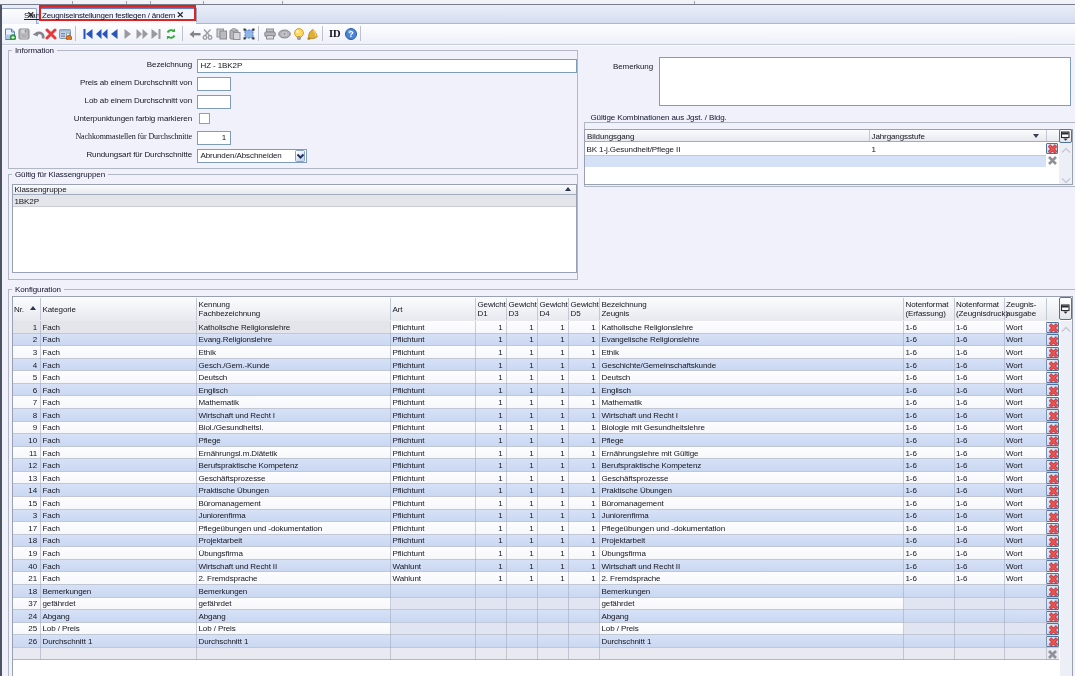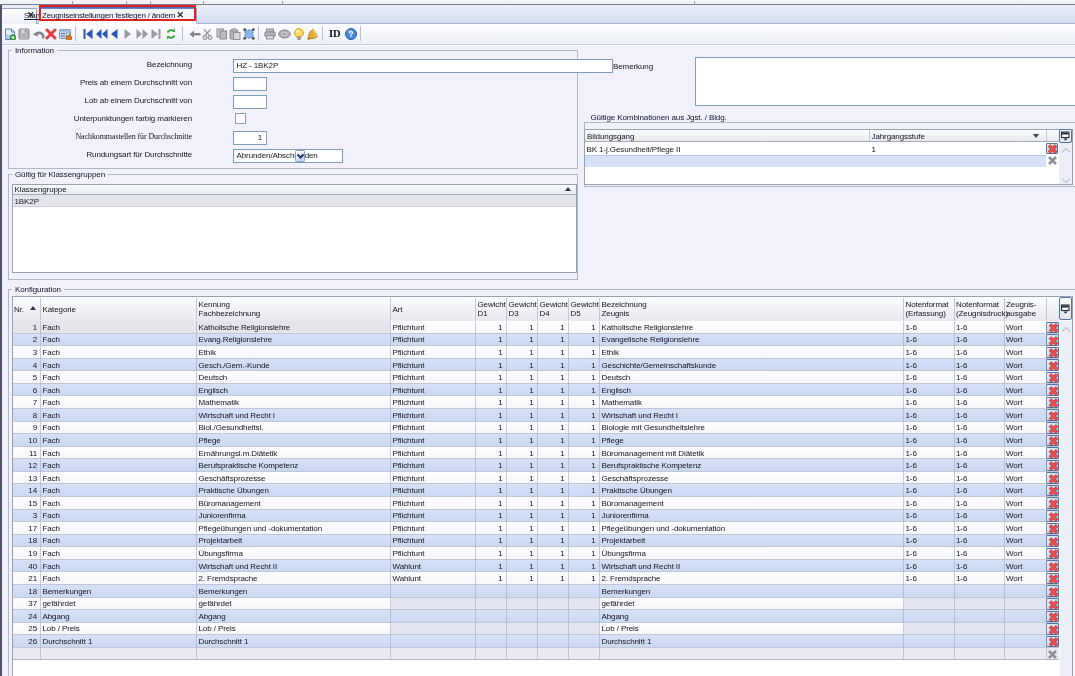--- a/index.html
+++ b/index.html
@@ -1,21 +1,21 @@
 <!DOCTYPE html>
 <html><head><meta charset="utf-8">
 <style>
 html,body{margin:0;padding:0;}
 body{width:1075px;height:676px;overflow:hidden;position:relative;
  font-family:"Liberation Sans",sans-serif;font-size:8px;letter-spacing:-0.1px;color:#15151f;
  background:#f0f1fb;}
 .a{position:absolute;}
 .lbl{position:absolute;white-space:nowrap;}
 .rl{position:absolute;text-align:right;white-space:nowrap;}
-.inp{position:absolute;border:1px solid #7f9db9;background:#fff;box-sizing:border-box;margin-left:36px;}
+.inp{position:absolute;border:1px solid #7f9db9;background:#fff;box-sizing:border-box;}
 .fs{position:absolute;border:1px solid #b2b7c4;box-sizing:border-box;}
 .fsl{position:absolute;background:#f0f1fb;padding:0 3px;white-space:nowrap;color:#13132b;}
 .hdr{background:linear-gradient(#fbfcfd,#e7e9ef);}
 .xbtn{position:absolute;box-sizing:border-box;border:1px solid #51749f;border-radius:1px;
  background:linear-gradient(135deg,#e8f1fc,#aac7ea);}
 .xbtn svg{position:absolute;left:0.5px;top:0.5px;}
 .grayx{position:absolute;color:#8b8b92;font-weight:bold;font-size:10px;line-height:10px;}
 .tri-up{width:0;height:0;border-left:3.5px solid transparent;border-right:3.5px solid transparent;border-bottom:4px solid #2a3450;position:absolute;}
 .tri-dn{width:0;height:0;border-left:3.5px solid transparent;border-right:3.5px solid transparent;border-top:4px solid #2a3450;position:absolute;}
 </style></head><body>
@@ -455,21 +455,21 @@
   </div>
 <div class="a" style="left:12.5px;top:446.70px;width:1046px;height:12.57px;background:linear-gradient(#fdfdfe,#f6f7fa);box-shadow:inset 0 -1px #c2c7d6;"></div>
 <div class="rl" style="left:11.5px;top:448.50px;width:25.5px;">11</div>
 <div class="lbl" style="left:42.5px;top:448.50px;">Fach</div>
 <div class="lbl" style="left:198.5px;top:448.50px;">Ernährungsl.m.Diätetik</div>
 <div class="lbl" style="left:392.5px;top:448.50px;">Pflichtunt</div>
 <div class="rl" style="left:475px;top:448.50px;width:27.5px;">1</div>
 <div class="rl" style="left:506px;top:448.50px;width:27.5px;">1</div>
 <div class="rl" style="left:537px;top:448.50px;width:27.5px;">1</div>
 <div class="rl" style="left:568px;top:448.50px;width:27.5px;">1</div>
-<div class="lbl" style="left:601.5px;top:448.50px;">Büromanagement mit Diätetik</div>
+<div class="lbl" style="left:601.5px;top:448.50px;">Ernährungslehre mit Gültige</div>
 <div class="lbl" style="left:905.5px;top:448.50px;">1-6</div>
 <div class="lbl" style="left:956.0px;top:448.50px;">1-6</div>
 <div class="lbl" style="left:1006.0px;top:448.50px;">Wort</div>
 <div class="xbtn" style="left:1046px;top:447.2px;width:12.5px;height:11.5px;">
     <svg width="11" height="10">
       <path d="M2 1.5 9 8.5 M9 1.5 2 8.5" stroke="#b03030" stroke-width="3.4"></path>
       <path d="M2 1.5 9 8.5 M9 1.5 2 8.5" stroke="#ef5050" stroke-width="2.2"></path>
     </svg>
   </div>
 <div class="a" style="left:12.5px;top:459.27px;width:1046px;height:12.57px;background:linear-gradient(#d6e1f7,#c9d7f1);box-shadow:inset 0 -1px #c2c7d6;"></div>

